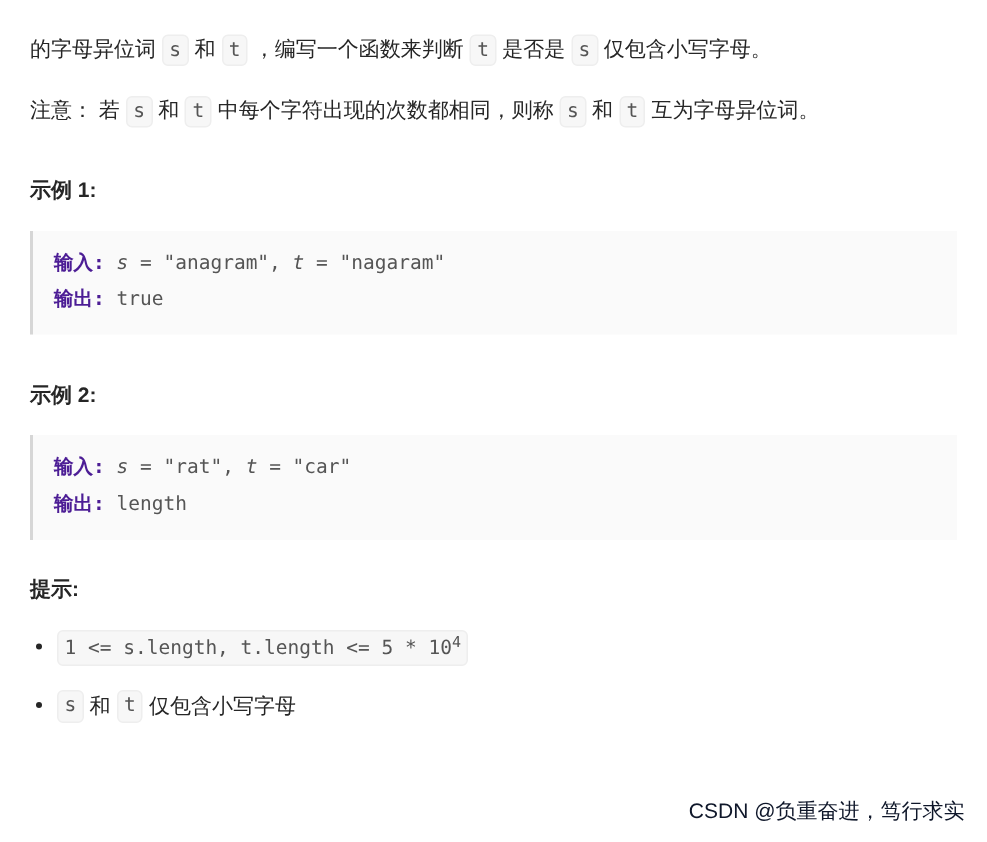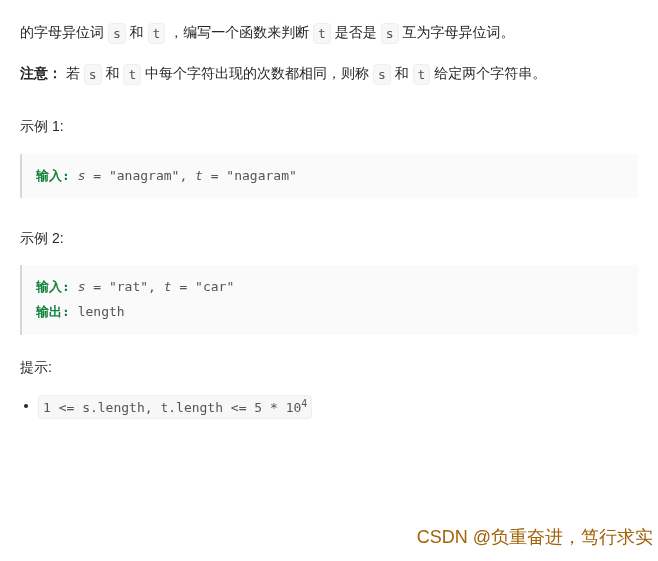--- a/index.html
+++ b/index.html
@@ -20,105 +20,115 @@
     background: #f7f7f7;
     border: 1px solid #eee;
     border-radius: 4px;
     padding: 0 4px;
     font-family: Menlo, Consolas, monospace;
     font-size: 13px;
     color: #555;
     line-height: 1.5;
     vertical-align: middle;
   }
-  .bold { font-weight: 700; }
-  .section-heading { font-weight: 400; margin: 28px 0 14px 0; }
+  .bold { font-weight: 400; }
+  .section-heading { font-weight: 700; margin: 28px 0 14px 0; }
   .example-block {
     background: #fafafa;
     border-left: 2px solid #d6d6d6;
     padding: 10px 14px;
     margin-bottom: 20px;
     font-family: Menlo, Consolas, monospace;
     font-size: 13px;
     color: #555;
     line-height: 1.9;
   }
-  .example-block .label { font-weight: 700; color: #15803d; }
+  .example-block .label { font-weight: 700; color: #4c1d95; }
   .example-block .italic { font-style: italic; }
   ul { list-style: none; padding: 0; margin-top: 14px; }
   li { position: relative; padding-left: 18px; margin-bottom: 14px; font-size: 14px; }
   li::before {
     content: "";
     position: absolute;
     left: 4px;
     top: 10px;
     width: 4px;
     height: 4px;
     background: #262626;
     border-radius: 50%;
   }
   sup { font-size: 10px; vertical-align: super; }
   .watermark {
     position: absolute;
-    right: 5px;
+    right: 15px;
     bottom: 8px;
-    font-size: 18px;
-    color: #a16207;
+    font-size: 14px;
+    color: #0f172a;
     font-family: "Microsoft YaHei", sans-serif;
     pointer-events: none;
   }
 </style>
 </head>
 <body>
 
 <p class="para">
   <span>的字母异位词 </span>
   <span class="code-var">s</span>
   <span> 和 </span>
   <span class="code-var">t</span>
   <span> ，编写一个函数来判断 </span>
   <span class="code-var">t</span>
   <span> 是否是 </span>
   <span class="code-var">s</span>
-  <span> 互为字母异位词。</span>
+  <span> 仅包含小写字母。</span>
 </p>
 
 <p class="para">
   <span class="bold">注意：</span>
   <span>若 </span>
   <span class="code-var">s</span>
   <span> 和 </span>
   <span class="code-var">t</span>
   <span> 中每个字符出现的次数都相同，则称 </span>
   <span class="code-var">s</span>
   <span> 和 </span>
   <span class="code-var">t</span>
-  <span> 给定两个字符串。</span>
+  <span> 互为字母异位词。</span>
 </p>
 
 <div class="section-heading">示例 1:</div>
 <div class="example-block">
   <div>
     <span class="label">输入: </span>
     <span class="italic">s</span><span> = "anagram", </span><span class="italic">t</span><span> = "nagaram"</span>
+  </div>
+  <div>
+    <span class="label">输出: </span>
+    <span>true</span>
   </div>
 </div>
 
 <div class="section-heading">示例 2:</div>
 <div class="example-block">
   <div>
     <span class="label">输入: </span>
     <span class="italic">s</span><span> = "rat", </span><span class="italic">t</span><span> = "car"</span>
   </div>
   <div>
     <span class="label">输出: </span>
     <span>length</span>
   </div>
 </div>
 
 <div class="section-heading" style="margin-top:16px">提示:</div>
 <ul>
   <li>
     <span class="code-var"><span>1 &lt;= s.length, t.length &lt;= 5 * 10</span><sup>4</sup></span>
   </li>
+  <li>
+    <span class="code-var">s</span>
+    <span> 和 </span>
+    <span class="code-var">t</span>
+    <span> 仅包含小写字母</span>
+  </li>
 </ul>
 
 <div class="watermark">CSDN @负重奋进，笃行求实</div>
 
 </body></html>

